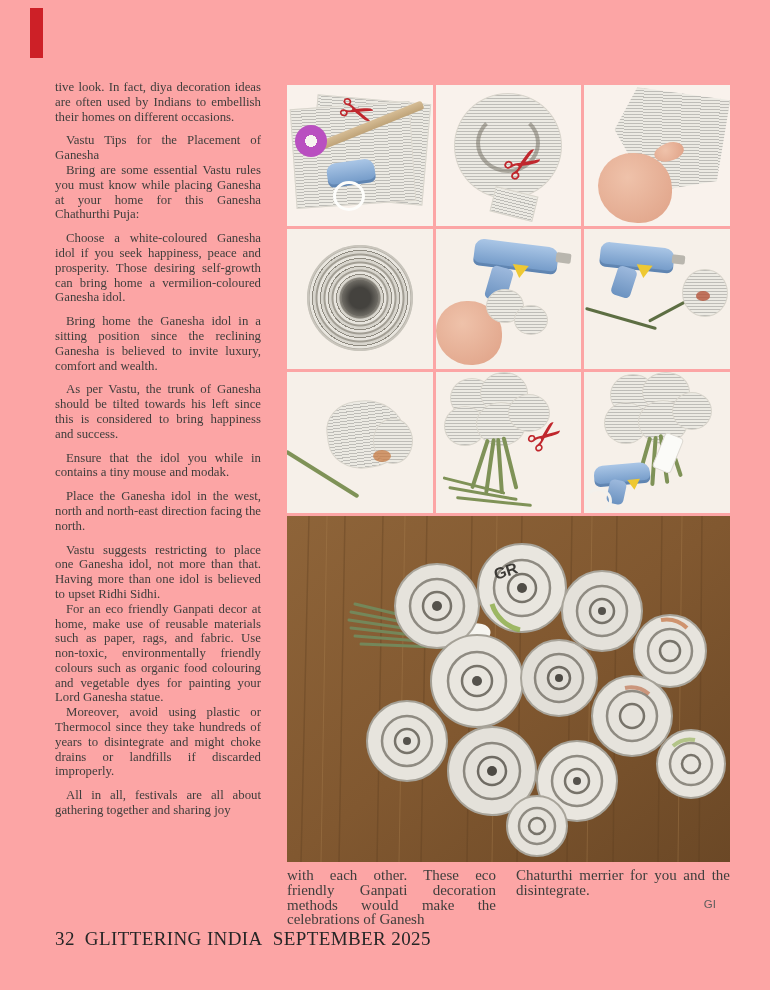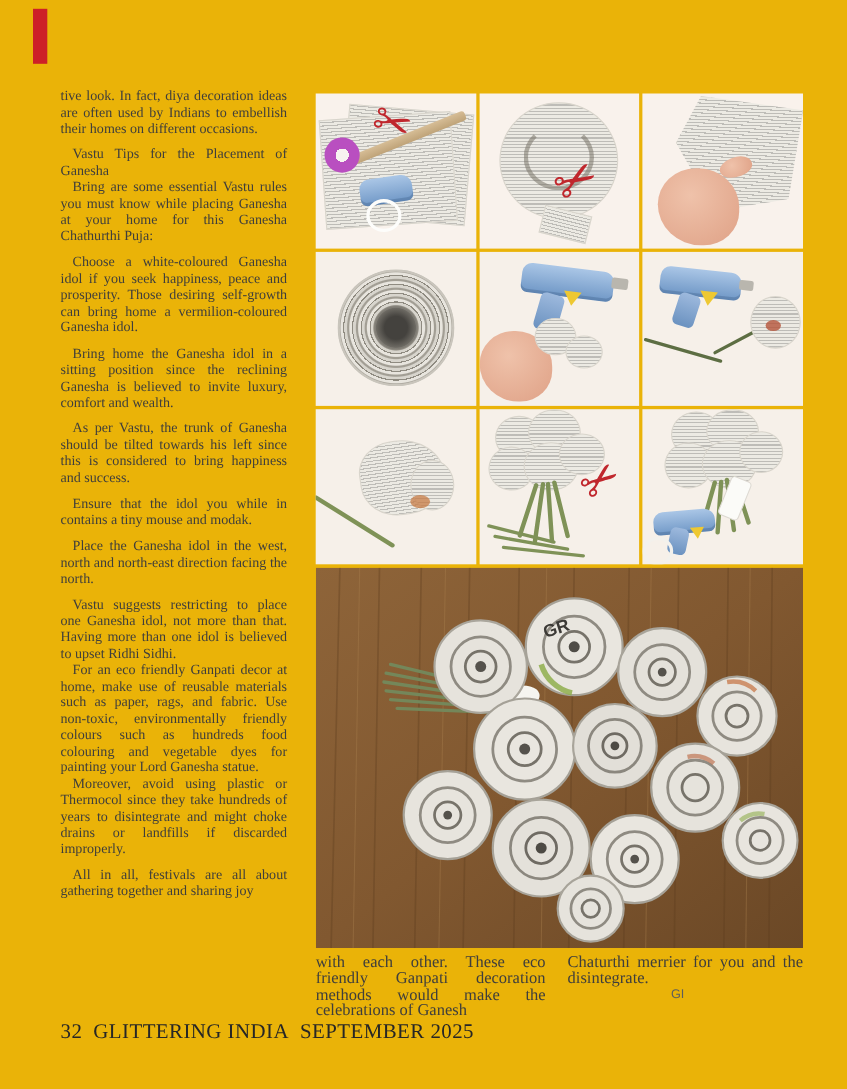--- a/index.html
+++ b/index.html
@@ -1,28 +1,28 @@
 <!DOCTYPE html>
 <html><head>
 <meta charset="utf-8">
 <style>
   html,body{margin:0;padding:0;background:#ffffff;}
-  .page{position:relative;width:770px;height:990px;background:#eab308;overflow:hidden;
+  .page{position:relative;width:770px;height:990px;background:#fca5a5;overflow:hidden;
         font-family:"Liberation Serif","DejaVu Serif",serif;color:#3f3e3c;}
   .red-tab{position:absolute;left:30px;top:8px;width:13px;height:50px;background:#cd2027;}
   
   .leftcol{position:absolute;left:55px;top:80px;width:206px;font-size:12.8px;line-height:14.8px;text-align:justify;}
   .para{margin:0;}
   .para.ind{text-indent:11px;}
   .para.gap{margin-top:9px;}
   
   .bcol{position:absolute;top:868px;font-size:15px;line-height:14.8px;text-align:justify;}
   .bcol-mid{left:287px;width:209px;}
   .bcol-right{left:516px;width:214px;}
-  .gi-mark{position:absolute;left:516px;top:898px;width:200px;text-align:center;
+  .gi-mark{position:absolute;left:516px;top:898px;width:200px;text-align:right;
            font-family:"Liberation Sans","DejaVu Sans",sans-serif;font-size:11.5px;color:#5d5d5d;}
   
   .footer{position:absolute;left:55px;top:928px;font-size:19px;letter-spacing:.4px;color:#262626;white-space:nowrap;}
   .footer span{margin-right:10px;}
   
   .grid{position:absolute;left:287px;top:85px;width:443px;height:428px;
         display:grid;grid-template-columns:repeat(3,1fr);grid-template-rows:repeat(3,1fr);gap:3px;}
   .cell{position:relative;overflow:hidden;background:#f6f0e9;}
   .cell.pink{background:#f9f2ec;}
   .news{position:absolute;background-color:#eceae3;border:1px solid #d9d5cc;
@@ -56,21 +56,21 @@
   <div class="leftcol">
     <p class="para">tive look. In fact, diya decoration ideas are often used by Indians to embellish their homes on different occasions.</p>
     <p class="para ind gap">Vastu Tips for the Placement of Ganesha</p>
     <p class="para ind">Bring are some essential Vastu rules you must know while placing Ganesha at your home for this Ganesha Chathurthi Puja:</p>
     <p class="para ind gap">Choose a white-coloured Ganesha idol if you seek happiness, peace and prosperity. Those desiring self-growth can bring home a vermilion-coloured Ganesha idol.</p>
     <p class="para ind gap">Bring home the Ganesha idol in a sitting position since the reclining Ganesha is believed to invite luxury, comfort and wealth.</p>
     <p class="para ind gap">As per Vastu, the trunk of Ganesha should be tilted towards his left since this is considered to bring happiness and success.</p>
     <p class="para ind gap">Ensure that the idol you while in contains a tiny mouse and modak.</p>
     <p class="para ind gap">Place the Ganesha idol in the west, north and north-east direction facing the north.</p>
     <p class="para ind gap">Vastu suggests restricting to place one Ganesha idol, not more than that. Having more than one idol is believed to upset Ridhi Sidhi.</p>
-    <p class="para ind">For an eco friendly Ganpati decor at home, make use of reusable materials such as paper, rags, and fabric. Use non-toxic, environmentally friendly colours such as hundreds food colouring and vegetable dyes for painting your Lord Ganesha statue.</p>
+    <p class="para ind">For an eco friendly Ganpati decor at home, make use of reusable materials such as paper, rags, and fabric. Use non-toxic, environmentally friendly colours such as organic food colouring and vegetable dyes for painting your Lord Ganesha statue.</p>
     <p class="para ind">Moreover, avoid using plastic or Thermocol since they take hundreds of years to disintegrate and might choke drains or landfills if discarded improperly.</p>
     <p class="para ind gap">All in all, festivals are all about gathering together and sharing joy</p>
   </div>
 
   <div class="grid">
 
     <div class="cell pink">
       <div class="news" style="left:26px;top:14px;width:112px;height:100px;transform:rotate(5deg);"></div>
       <div class="news" style="left:6px;top:20px;width:118px;height:98px;transform:rotate(-4deg);"></div>
       <div class="stick" style="left:28px;top:36px;width:112px;height:9px;transform:rotate(-22deg);"></div>

